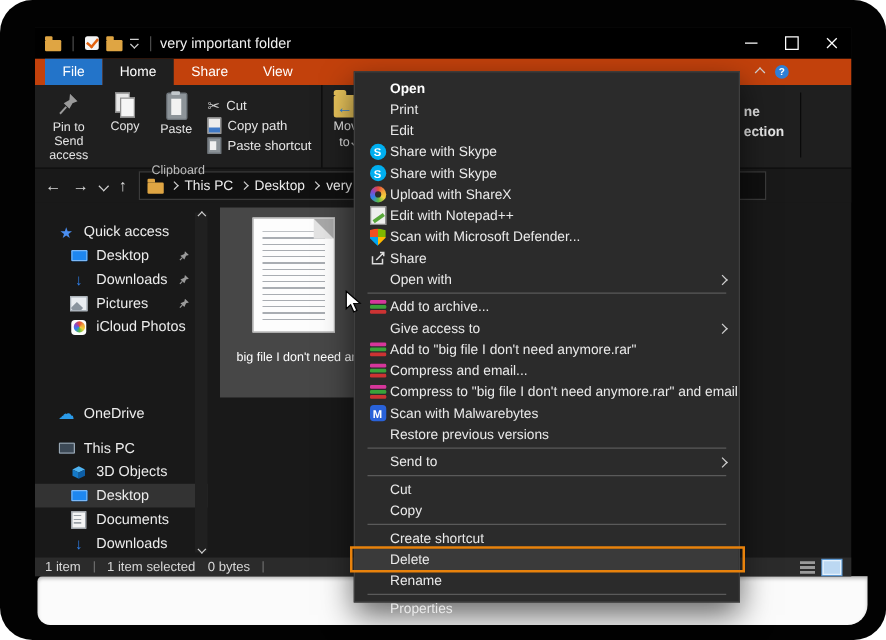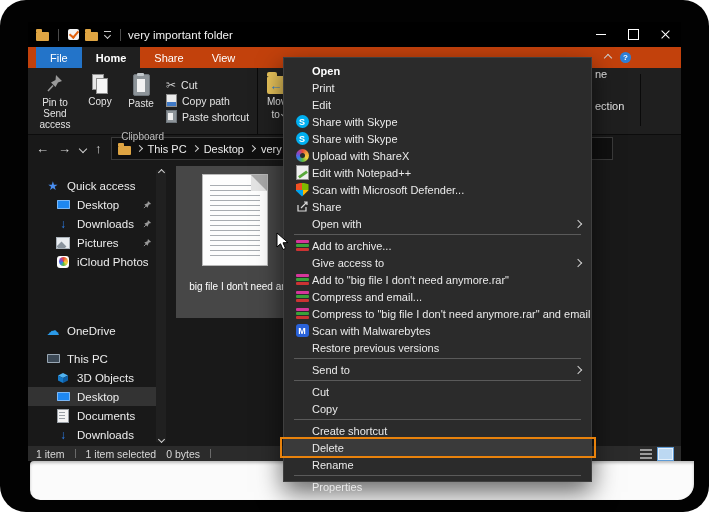--- a/index.html
+++ b/index.html
@@ -30,21 +30,21 @@
   .ic-max{width:9px;height:9px;border:1px solid #fff;}
   .ic-close{position:relative;width:11px;height:11px;}
   .ic-close::before,.ic-close::after{content:"";position:absolute;left:5px;top:0;width:1px;height:11px;background:#fff;}
   .ic-close::before{transform:rotate(45deg);}
   .ic-close::after{transform:rotate(-45deg);}
 
   
   .tabbar{height:21px;background:#c2410c;display:flex;align-items:stretch;padding-left:8px;flex:0 0 auto;}
   .tab{padding:0 14px;display:flex;align-items:center;font-size:11px;color:#fff;}
   .tab.file{background:#2374c9;}
-  .tab.active{background:#1f1f1f;font-weight:bold;}
+  .tab.active{background:#1f1f1f;}
   .tabbar-right{margin-left:auto;display:flex;align-items:center;gap:9px;margin-right:50px;}
   .help-ic{width:11px;height:11px;border-radius:50%;background:#2e7fd6;color:#fff;font-size:8px;display:flex;align-items:center;justify-content:center;font-weight:bold;}
 
   
   .ribbon{height:66px;background:#1f1f1f;position:relative;display:flex;flex:0 0 auto;border-bottom:1px solid #0c0c0c;}
   .rgroup{position:relative;display:flex;flex-direction:column;height:100%;}
   .rgroup .btnrow{display:flex;align-items:flex-start;flex:1;padding:4px 2px 0 2px;}
   .rgroup .glabel{font-size:10px;color:#bdbdbd;text-align:center;padding-bottom:2px;}
   .gdivider{width:1px;background:#0a0a0a;height:100%;}
   .bigbtn{width:48px;display:flex;flex-direction:column;align-items:center;gap:2px;padding:1px 1px;}
@@ -246,22 +246,22 @@
               </span>
             <span class="blabel"><span>Copy</span></span>
             <span class="lrow">
                 <span>to</span>
                 <span class="chev down sm"></span>
               </span>
           </div>
         </div>
         <div class="glabel" style="text-align:right;padding-right:0;">Orga</div>
       </div>
-      <span class="rfrag" style="left:567px;top:0;">ne</span>
-      <span class="rfrag" style="left:567px;top:32px;">ection</span>
+      <span class="rfrag" style="left:567px;top:16px;font-weight:bold;">ne</span>
+      <span class="rfrag" style="left:567px;top:32px;font-weight:bold;">ection</span>
       <span class="rdiv2"></span>
     </div>
 
     <div class="addressbar">
       <span class="navglyph">←</span>
       <span class="navglyph">→</span>
       <span class="chev down"></span>
       <span class="navglyph">↑</span>
       <div class="addr-box">
         <span class="folder-ic"></span>

